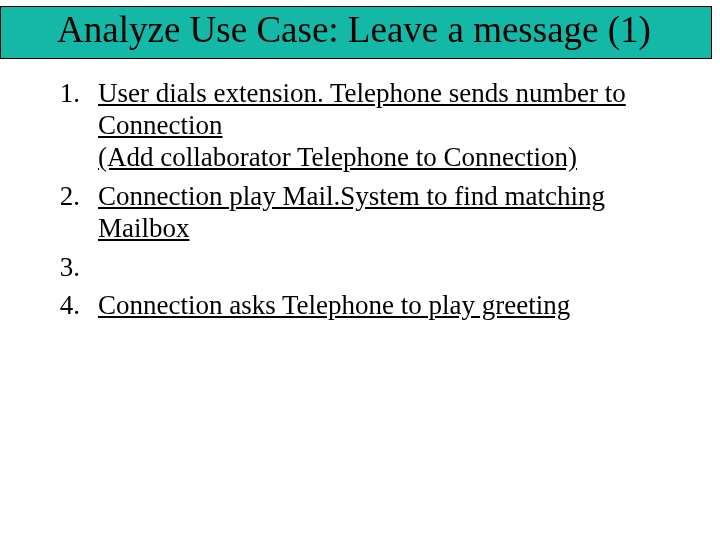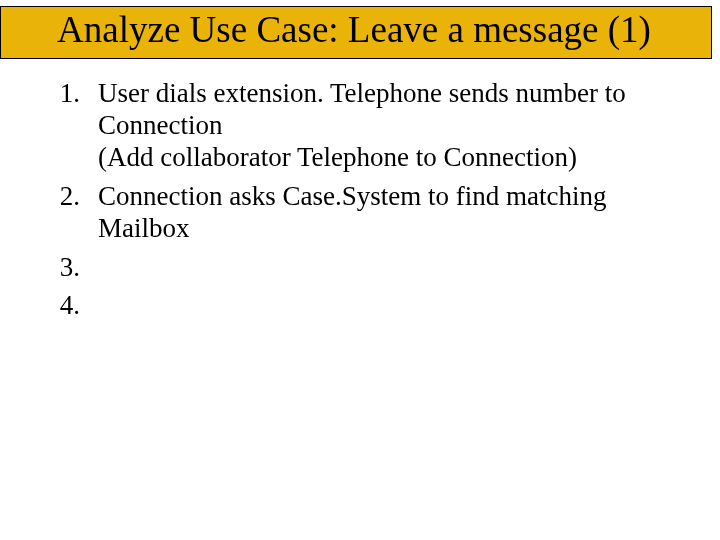--- a/index.html
+++ b/index.html
@@ -4,21 +4,21 @@
 <style>
   html,body{margin:0;padding:0}
   body{
     width:720px;height:540px;
     background:#fff;
     font-family:"Comic Sans MS","Comic Sans",cursive;
     color:#000;
     box-sizing:border-box;
   }
   .title-bar{
-    background:#eab308;
+    background:#14b8a6;
     border:1px solid #000;
     margin:6px 8px 0 0;
     padding:2px 6px 6px 2px;
     text-align:center;
     font-size:37px;
     line-height:1.15;
   }
   .list{
     margin:18px 28px 0 28px;
     font-size:27px;
@@ -30,36 +30,38 @@
   }
   .num{
     width:52px;
     flex:0 0 52px;
     text-align:right;
     padding-right:18px;
   }
   .txt{
     flex:1;
     white-space:pre-line;
+    text-decoration:underline;
   }
 </style>
 </head>
 <body>
 
 <div class="title-bar">Analyze Use Case: Leave a message (1)</div>
 
 <div class="list">
   <div class="row">
     <div class="num">1.</div>
     <div class="txt">User dials extension. Telephone sends number to Connection
 (Add collaborator Telephone to Connection)</div>
   </div>
   <div class="row">
     <div class="num">2.</div>
-    <div class="txt">Connection asks Case.System to find matching Mailbox</div>
+    <div class="txt">Connection play Mail.System to find matching Mailbox</div>
   </div>
   <div class="row">
     <div class="num">3.</div>
   </div>
   <div class="row">
     <div class="num">4.</div>
+    <div class="txt">Connection asks Telephone to play greeting</div>
   </div>
 </div>
 
 </body></html>

